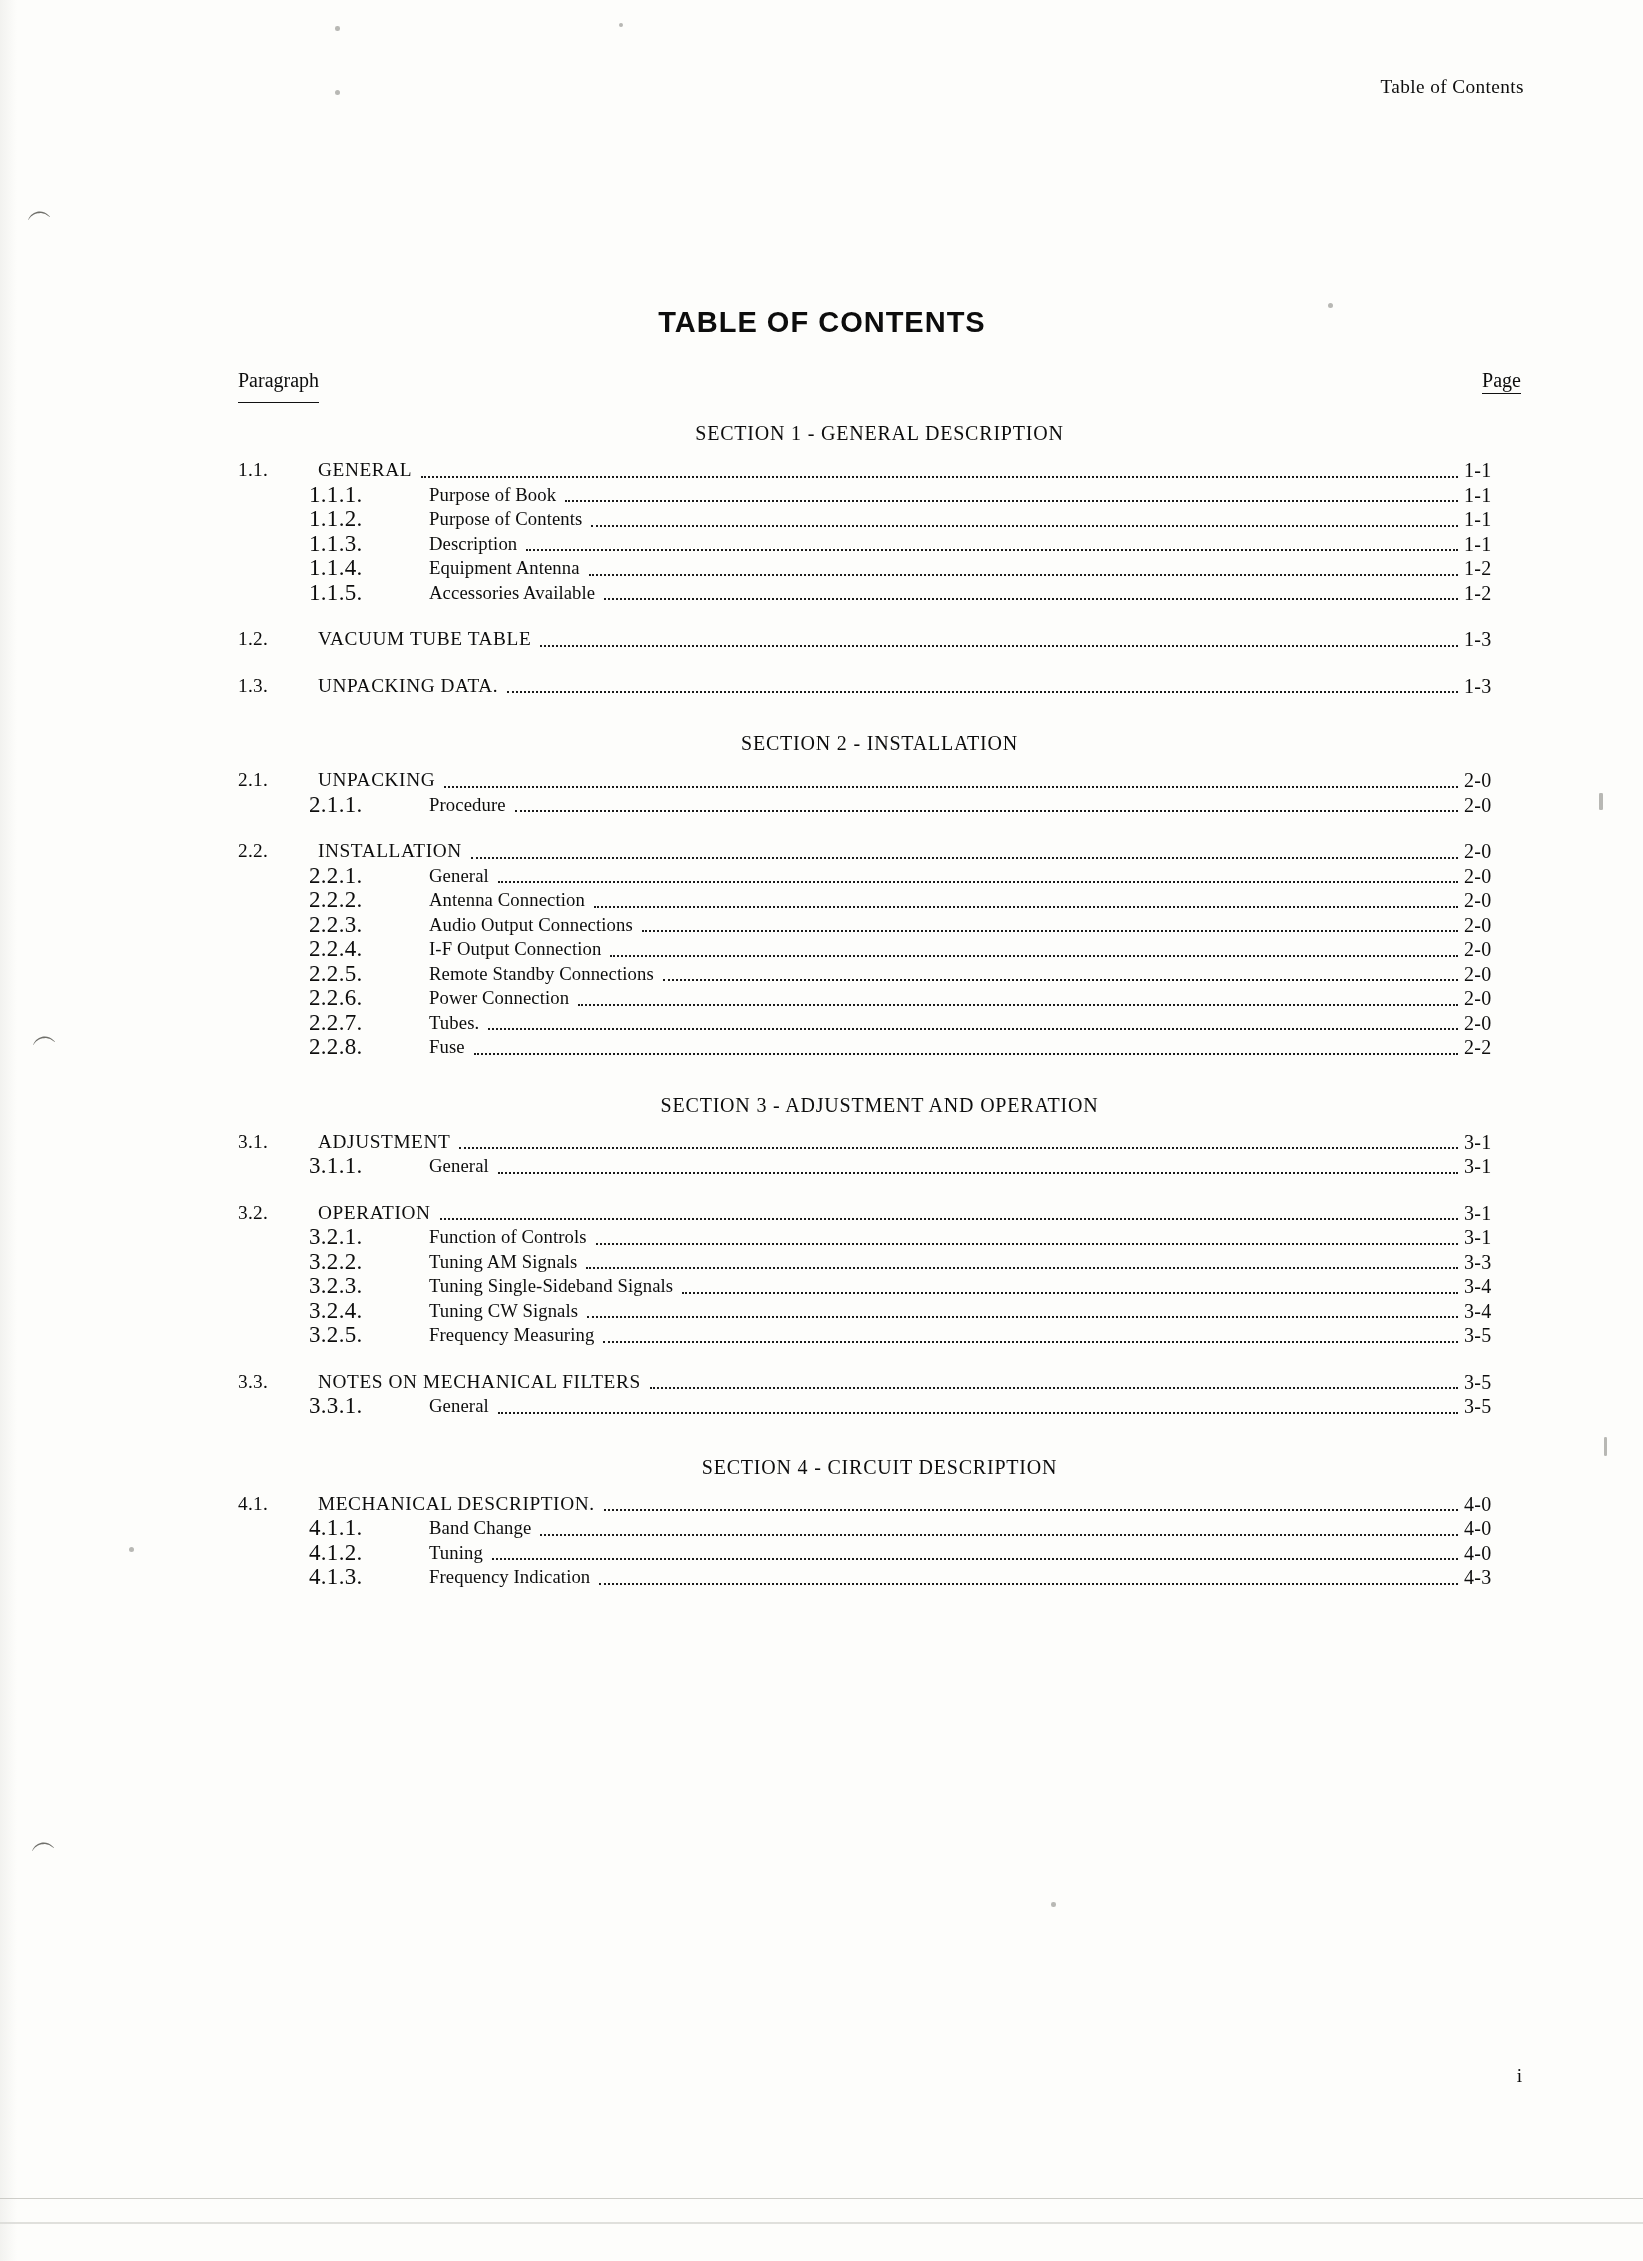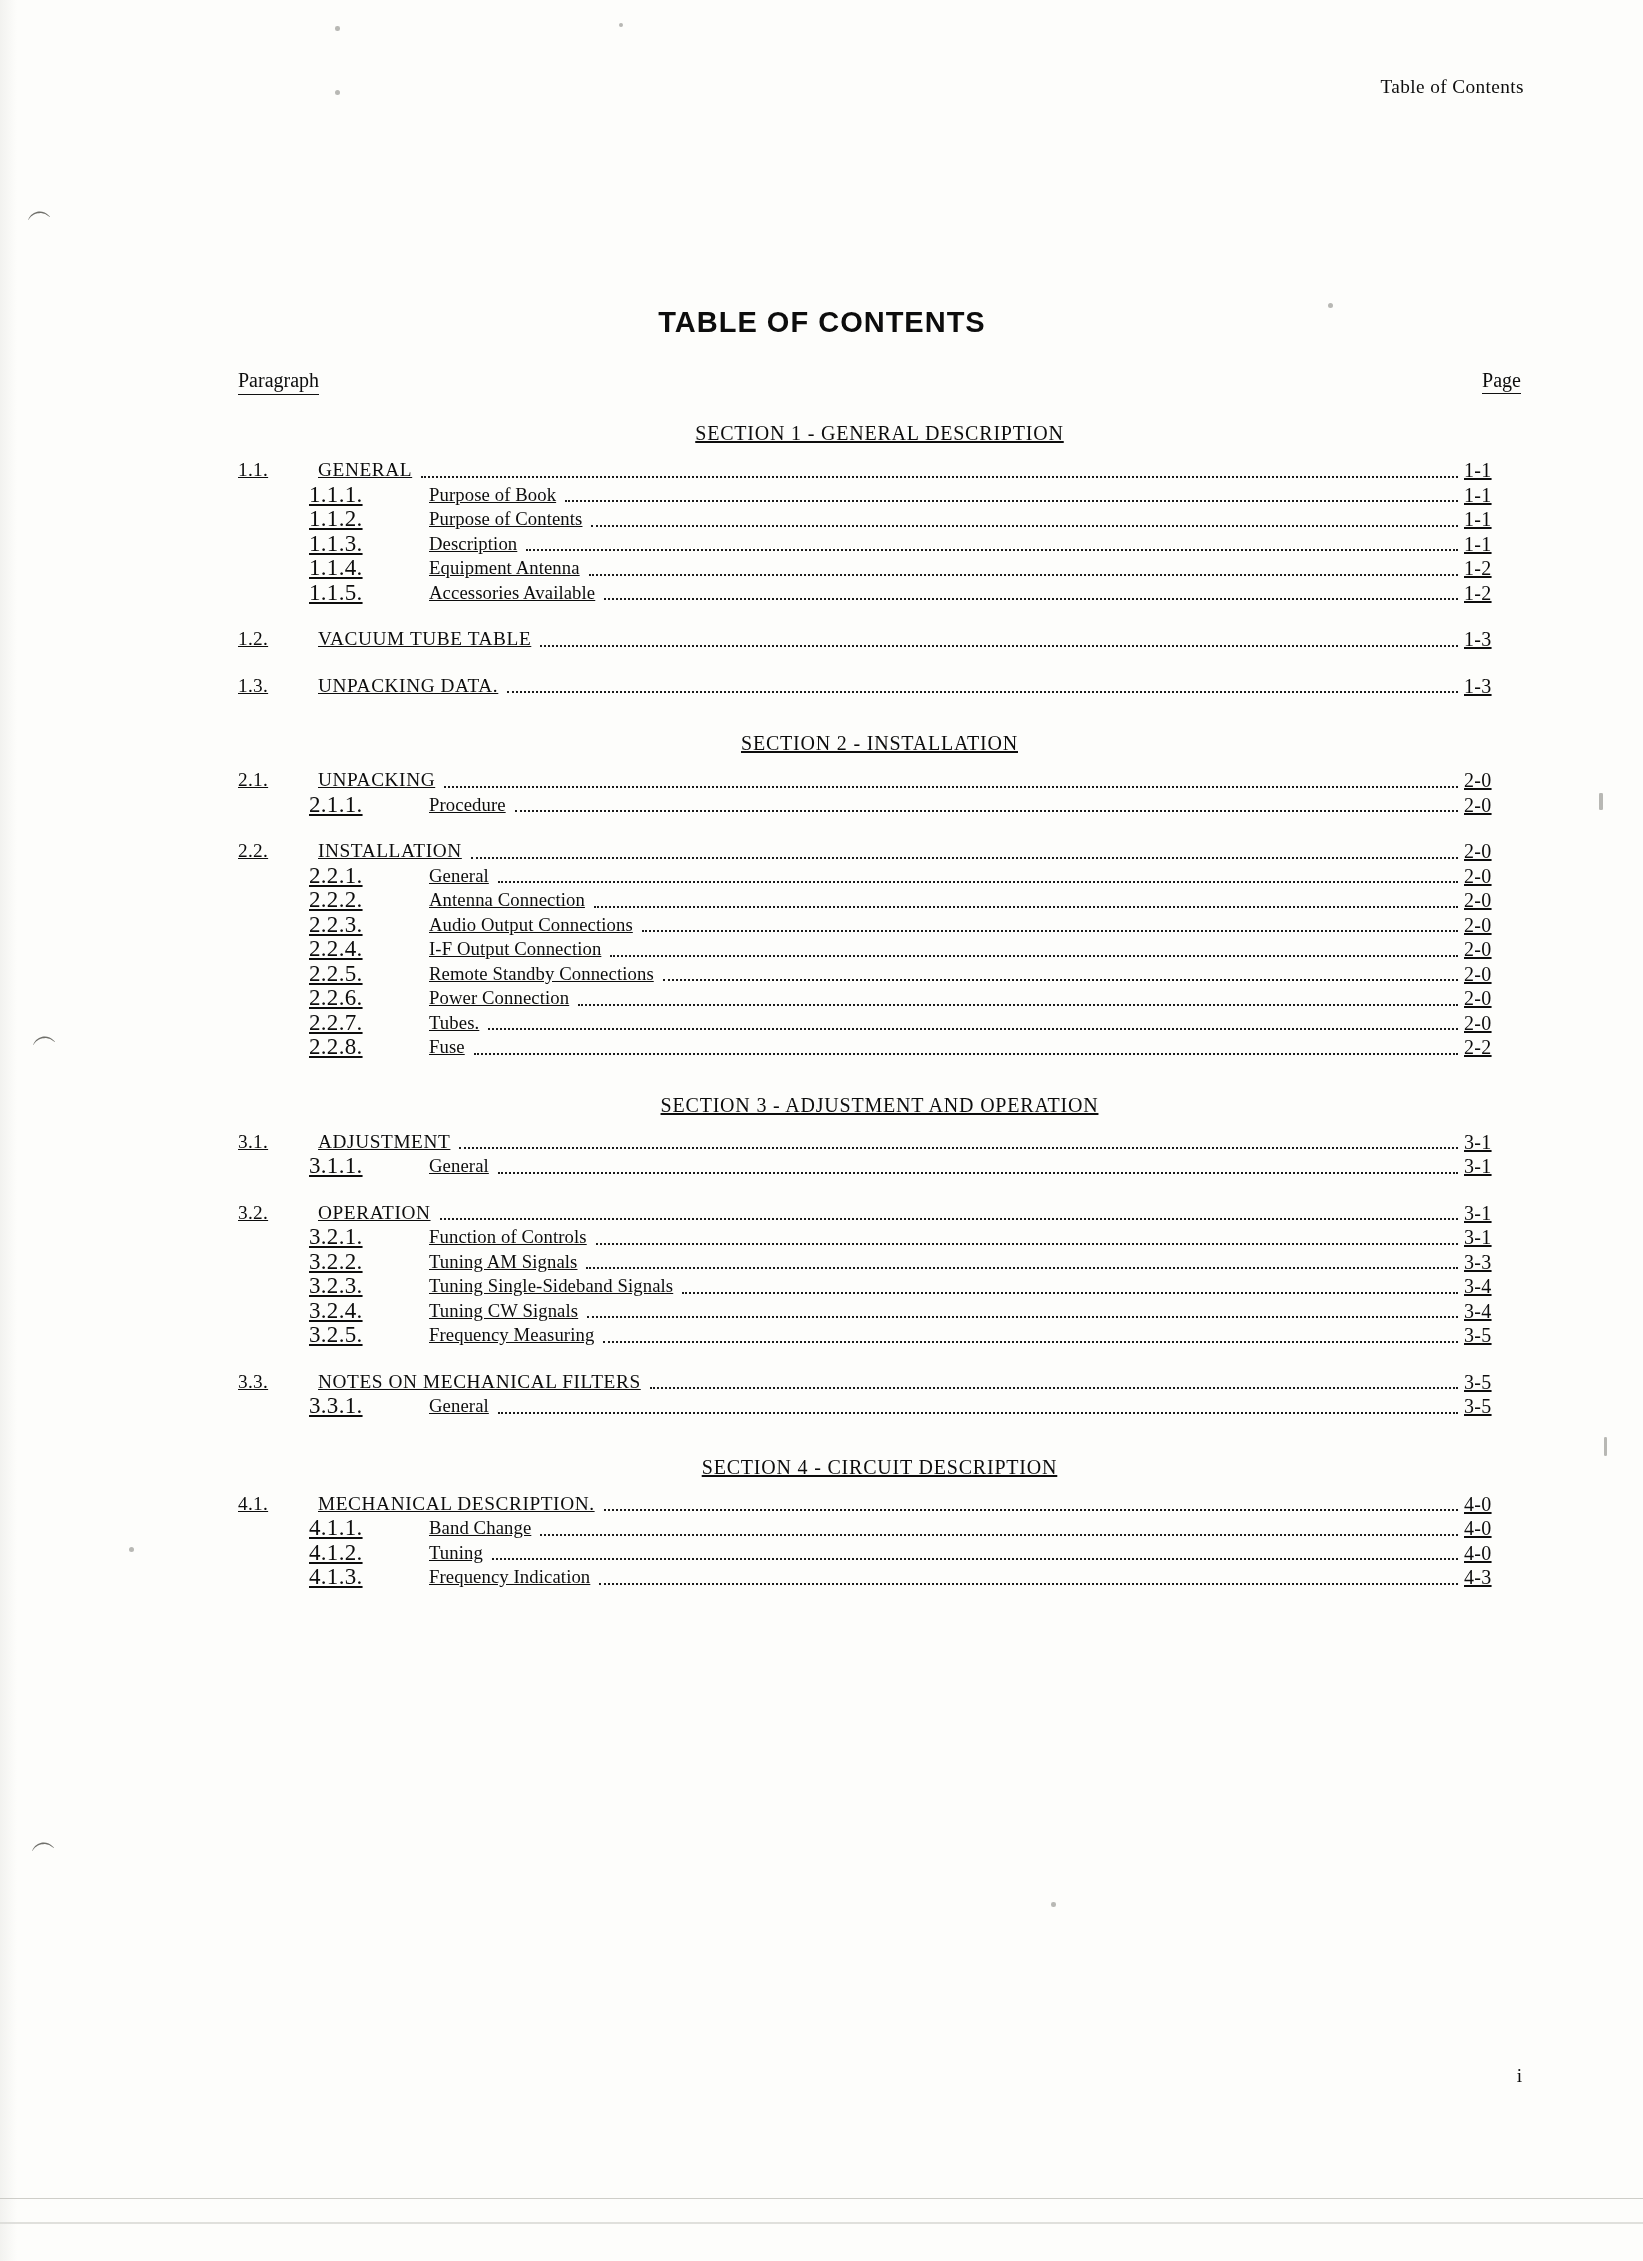--- a/index.html
+++ b/index.html
@@ -66,35 +66,34 @@
   .col-heads {
     position: absolute;
     top: 369px;
     left: 238px;
     width: 1283px;
     font-size: 20px;
   }
   .col-heads .ph {
     float: left;
     border-bottom: 1.3px solid #111;
-    padding-bottom: 2px;
+    padding-bottom: 10px;
   }
   .col-heads .pg {
     float: right;
     border-bottom: 1.3px solid #111;
     padding-bottom: 1.3px;
     margin-left: 48px;
   }
 
   .body-area {
     position: absolute;
     top: 416px;
     left: 238px;
     width: 1283px;
-    text-decoration: underline;
   }
 
   .section-head {
     text-align: center;
     font-size: 20px;
     letter-spacing: 0.8px;
     margin: 14px 0 13px 0;
   }
   .gap-top-1 { margin-top: 6.4px; }
   .gap-sec   { margin-top: 34px; }

